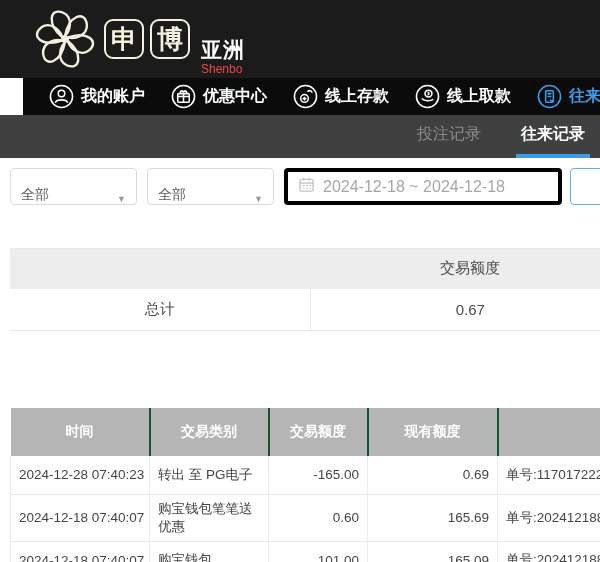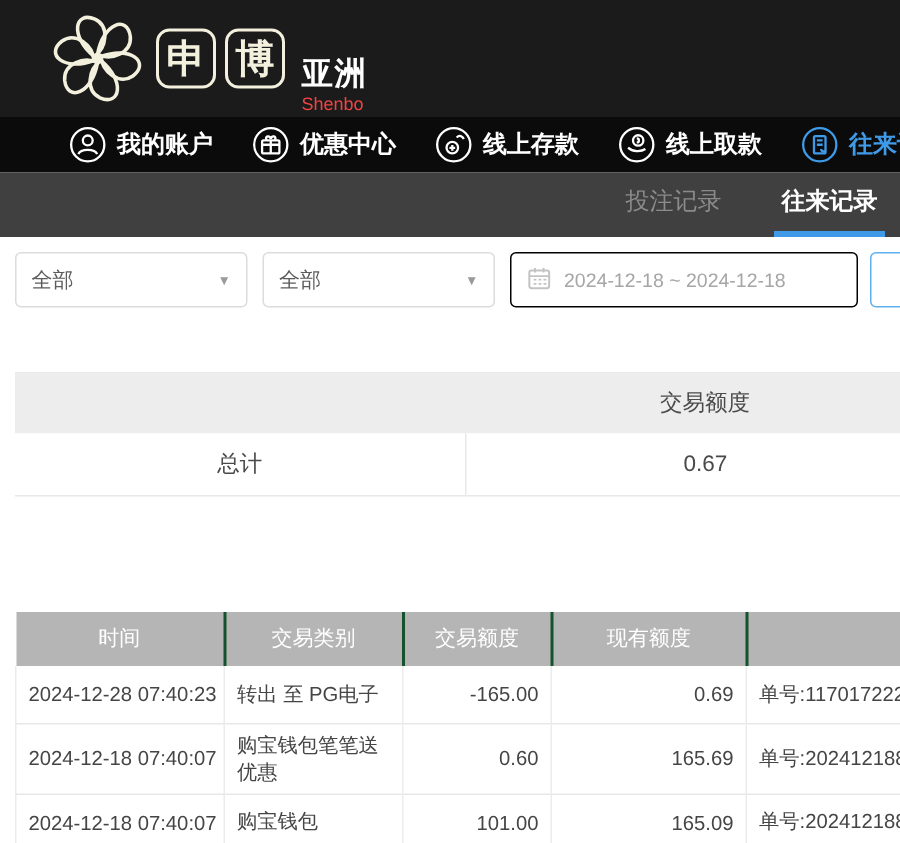--- a/index.html
+++ b/index.html
@@ -11,58 +11,58 @@
   .logo-flower { width:62px; height:62px; flex:none; }
   .logo-boxes { display:flex; align-items:center; gap:6px; margin-left:8px; }
   .logo-box { width:40px; height:40px; border:2px solid #f3f0dd; border-radius:9px;
     color:#f3f0dd; font-size:26px; font-weight:bold; display:flex; align-items:center; justify-content:center; }
   .logo-region { margin-left:5px; line-height:1;margin-top:36px; }
   .logo-region .zh { color:#ffffff; font-size:21px; font-weight:bold; letter-spacing:1px; }
   .logo-region .en { color:#ef4444; font-size:12px; margin-top:3px; }
 
   
   .main-nav { height:37px; background:#0b0b0b; display:flex; align-items:center;
-    padding-left:46px; gap:26px; white-space:nowrap; overflow:hidden; }
+    padding-left:26px; gap:26px; white-space:nowrap; overflow:hidden;margin-left:23px; }
   .nav-item { display:flex; align-items:center; gap:7px; color:#ffffff; font-size:16px; font-weight:bold; flex:none; cursor:pointer; }
   .nav-item .nav-ic { width:25px; height:25px; flex:none; }
   .nav-item .nav-ic svg { display:block; }
   .nav-item.active { color:#3f9be8; }
 
   
   .tab-strip { height:43px; background:#404040; display:flex; justify-content:flex-end;
     align-items:stretch; gap:30px; padding-right:10px; overflow:hidden; }
   .tab { display:flex; align-items:center; color:#8b8b8b; font-size:16px; padding:0 5px;
     border-bottom:4px solid transparent; cursor:pointer; }
   .tab.active { color:#ffffff; font-weight:bold; border-bottom-color:#3f9be8; }
 
   
   .filter-bar { display:flex; align-items:center; padding:10px 0 12px 10px; gap:10px; white-space:nowrap; }
-  .select-box { width:155px; height:37px; border:1px solid #dcdcdc; border-radius:4px; background:#fff;
-    display:flex; align-items:center; padding:0 10px; font-size:14px; color:#5c5c5c; flex:none; cursor:pointer; }
+  .select-box { width:127px; height:37px; border:1px solid #dcdcdc; border-radius:4px; background:#fff;
+    display:flex; align-items:flex-end; padding:0 10px; font-size:14px; color:#5c5c5c; flex:none; cursor:pointer; }
   .select-box .caret { margin-left:auto; color:#9a9a9a; font-size:9px; }
-  .date-box { width:232px; height:37px; border:1px solid #000000; border-radius:4px; background:#fff;
-    display:flex; align-items:center; padding:0 10px; gap:8px; font-size:13px; color:#a6a6a6; flex:none; cursor:pointer; }
+  .date-box { width:278px; height:37px; border:4px solid #000000; border-radius:4px; background:#fff;
+    display:flex; align-items:center; padding:0 10px; gap:8px; font-size:16px; color:#a6a6a6; flex:none; cursor:pointer; }
   .date-box svg { flex:none; }
   .search-btn { width:60px; height:37px; border:1px solid #5fb0ee; border-radius:4px; background:#fff; flex:none; cursor:pointer; margin-left:-2px; }
 
   
   .summary-wrap { margin:31px 0 0 10px; }
   .summary-table { width:620px; border-collapse:collapse; table-layout:fixed; font-size:15px; color:#4a4a4a;
     border-top:1px solid #e8e8e8; }
   .summary-table th { background:#ededed; height:40px; font-weight:normal; text-align:center; }
   .summary-table td { height:42px; text-align:center; border-bottom:1px solid #e8e8e8; background:#fff; }
   .summary-table td + td { border-left:1px solid #e8e8e8; }
   .summary-table col.c1 { width:300px; } .summary-table col.c2 { width:320px; }
 
   
   .tx-wrap { margin:77px 0 0 10px; }
   .tx-table { width:700px; border-collapse:collapse; table-layout:fixed; font-size:13.5px; color:#454545; }
   .tx-table col.t1{width:139px;} .tx-table col.t2{width:119px;} .tx-table col.t3{width:99px;}
   .tx-table col.t4{width:130px;} .tx-table col.t5{width:213px;}
-  .tx-table th { background:#b5b5b5; color:#ffffff; font-size:14px; font-weight:normal; height:36px; text-align:center; }
+  .tx-table th { background:#b5b5b5; color:#ffffff; font-size:14px; font-weight:bold; height:48px; text-align:center; }
   .tx-table th + th { border-left:2px solid #14532d; }
   .tx-table td { border-left:1px solid #ececec; border-bottom:1px solid #e8e8e8; padding:5px 8px; height:38px; background:#fff; }
   .td-time { white-space:nowrap; padding-left:8px; }
   .td-type { padding-left:12px; line-height:1.35; }
   .td-amt, .td-bal { text-align:right; padding-right:10px; white-space:nowrap; }
   .td-order { padding-left:12px; white-space:nowrap; overflow:hidden; }
 </style>
 </head>
 <body>
 

